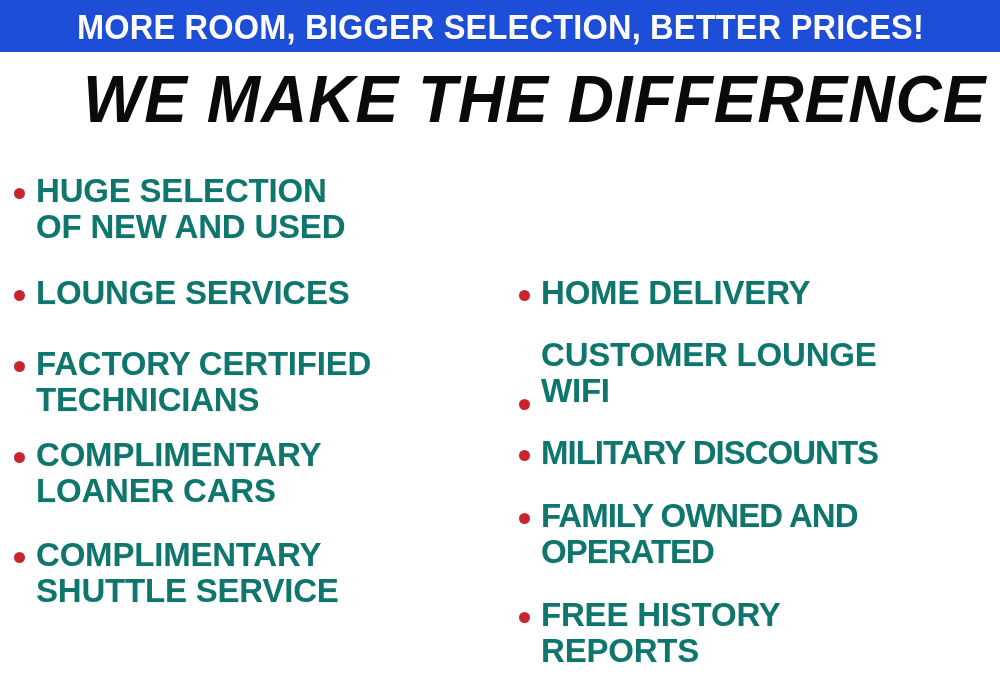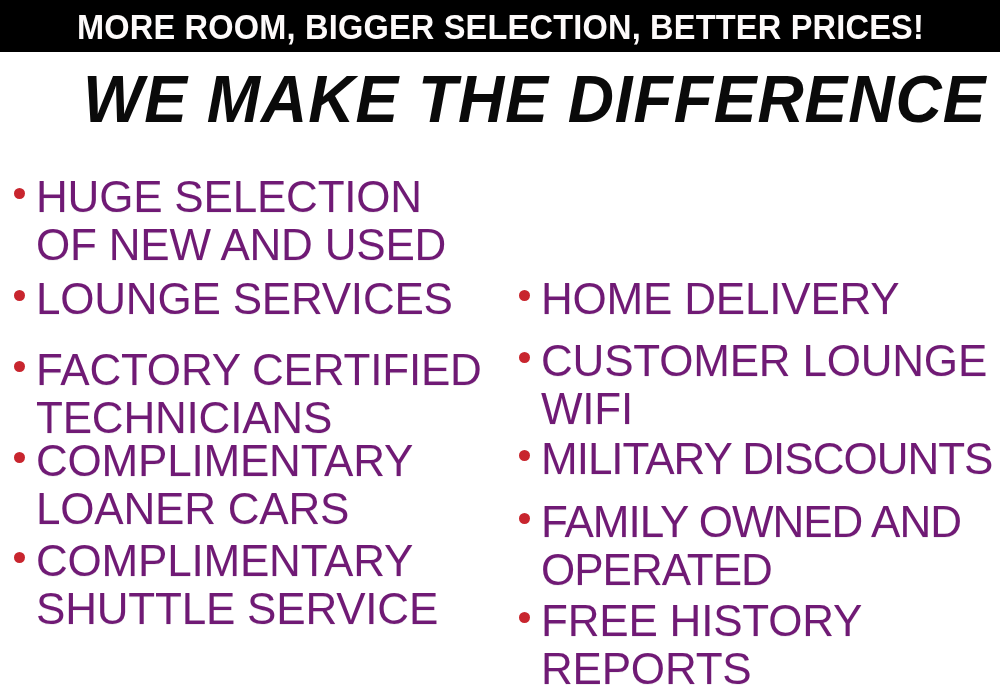--- a/index.html
+++ b/index.html
@@ -15,21 +15,21 @@
     position: relative;
   }
 
   
   #banner {
     position: absolute;
     left: 0;
     top: 0;
     width: 1000px;
     height: 52px;
-    background: #000000;
+    background: #1d4ed8;
     display: flex;
     align-items: center;
     justify-content: center;
   }
   #banner-text {
     color: #fdfafa;
     font-family: "Liberation Sans Narrow", "Liberation Sans", sans-serif;
     font-size: 35px;
     font-weight: bold;
     letter-spacing: 0.2px;
@@ -89,41 +89,41 @@
   .bullet-dot {
     flex: 0 0 auto;
     width: 11px;
     height: 11px;
     border-radius: 50%;
     background: #c8252e;
     margin-top: 15px;
     margin-right: 11px;
   }
   .bullet-label {
-    color: #701a75;
+    color: #0f766e;
     font-family: "Liberation Sans", sans-serif;
-    font-size: 44px;
-    font-weight: normal;
+    font-size: 33px;
+    font-weight: bold;
     line-height: 1.1;
     letter-spacing: -0.2px;
     white-space: pre-line;
     text-shadow: 0 1px 0 rgba(0,0,0,0.06);
   }
   .bullet-label.tight { letter-spacing: -1.0px; }
 
   
   #li-0 { top: 18px;  }
   #li-1 { top: 120px; }
   #li-2 { top: 183px; margin-top: 8px; }
   #li-3 { top: 282px; }
   #li-4 { top: 382px; }
 
   #ri-0 { top: 18px;  }
   #ri-1 { top: 120px; }
-  #ri-2 { top: 182px; }
+  #ri-2 { top: 182px; align-items: flex-end; }
   #ri-3 { top: 280px; text-align: right; }
   #ri-4 { top: 343px; }
   #ri-5 { top: 442px; }
 </style>
 </head>
 <body>
 
 <div id="banner">
   <div id="banner-text">MORE ROOM, BIGGER SELECTION, BETTER PRICES!</div>
 </div>

